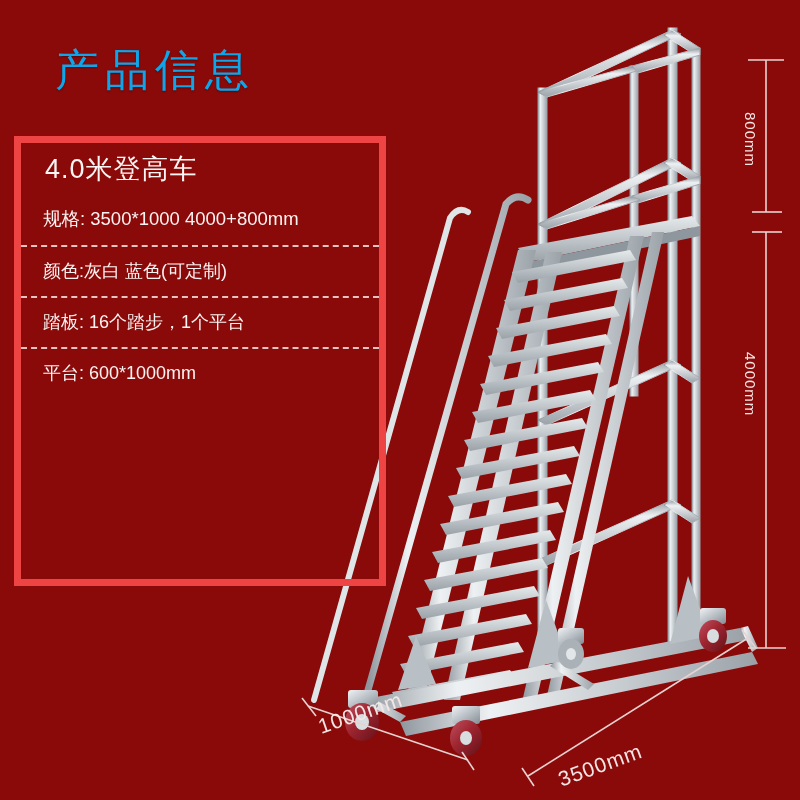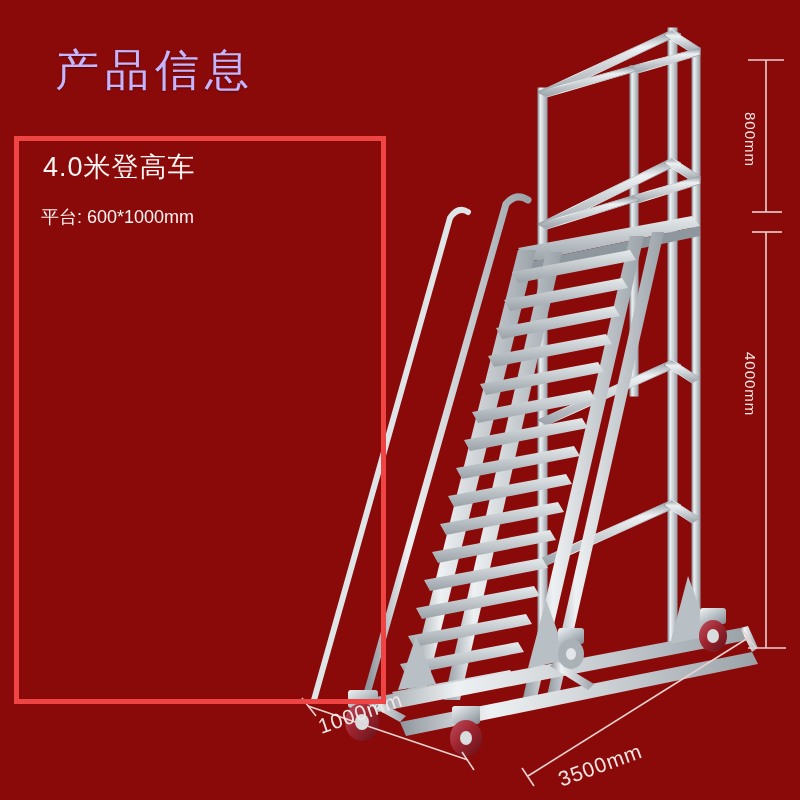--- a/index.html
+++ b/index.html
@@ -7,29 +7,29 @@
     width:800px;height:800px;overflow:hidden;
     background:#8a0a09;
     font-family:"Liberation Sans","DejaVu Sans",sans-serif;
     position:relative;
   }
   #stage{position:absolute;inset:0;width:800px;height:800px;}
 
   
   .title{
     position:absolute;left:55px;top:48px;
-    font-size:44px;letter-spacing:6px;color:#c4b5fd;
+    font-size:44px;letter-spacing:6px;color:#0ea5e9;
     font-weight:400;line-height:1;
     text-shadow:0 1px 2px rgba(0,0,0,.35);
   }
 
   
   .panel{
-    position:absolute;left:14px;top:136px;width:372px;height:568px;
-    border:5px solid #ef4444;
+    position:absolute;left:14px;top:136px;width:372px;height:450px;
+    border:7px solid #ef4444;
     box-sizing:border-box;
   }
   .panel-head{
     position:absolute;left:24px;top:8px;
     font-size:27px;color:#fdf6f5;letter-spacing:1px;
   }
   .rows{position:absolute;left:0;top:52px;right:0;}
   .row{
     position:relative;height:auto;
     padding:0 10px 0 22px;
@@ -222,19 +222,28 @@
   </svg>
 
   <div class="dim-label vtext dim-800">800mm</div>
   <div class="dim-label vtext dim-4000">4000mm</div>
   <div class="dim-label dim-1000">1000mm</div>
   <div class="dim-label dim-3500">3500mm</div>
 
   <div class="panel">
     <div class="panel-head">4.0米登高车</div>
     <div class="rows">
+      <div class="row r1">
+          <span class="txt">规格: 3500*1000 4000+800mm</span>
+        </div>
+      <div class="row">
+          <span class="txt">颜色:灰白  蓝色(可定制)</span>
+        </div>
+      <div class="row">
+          <span class="txt">踏板: 16个踏步，1个平台</span>
+        </div>
       <div class="row">
           <span class="txt">平台: 600*1000mm</span>
         </div>
     </div>
   </div>
 
 </div>
 
 </body></html>

